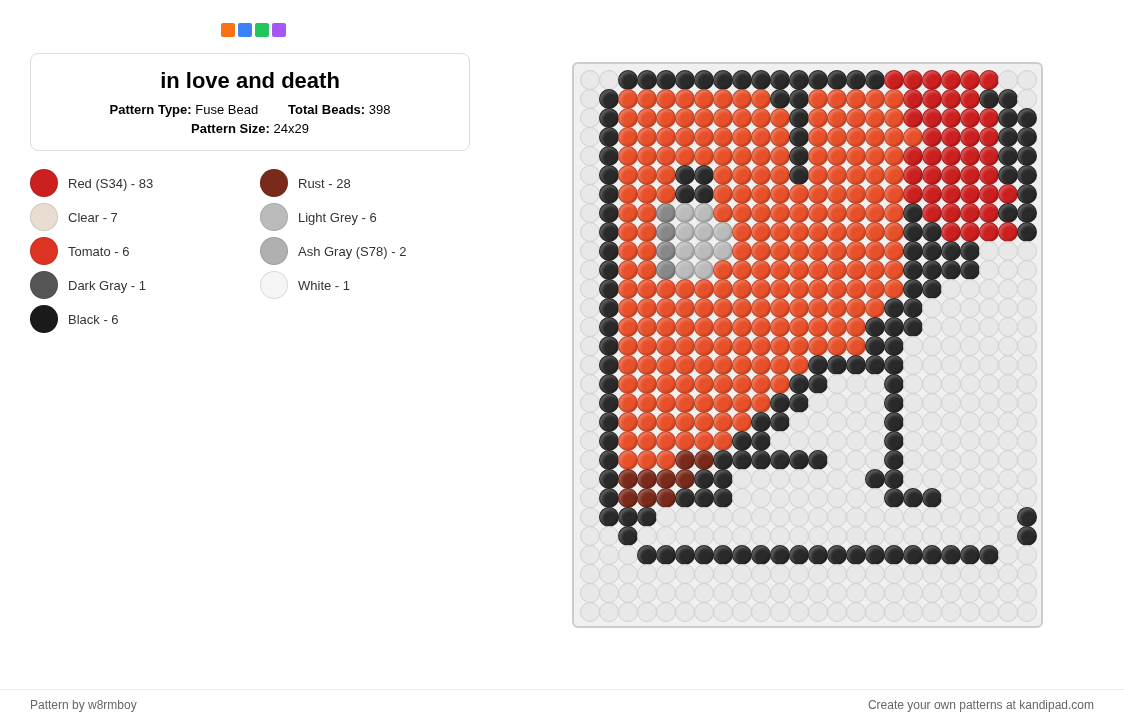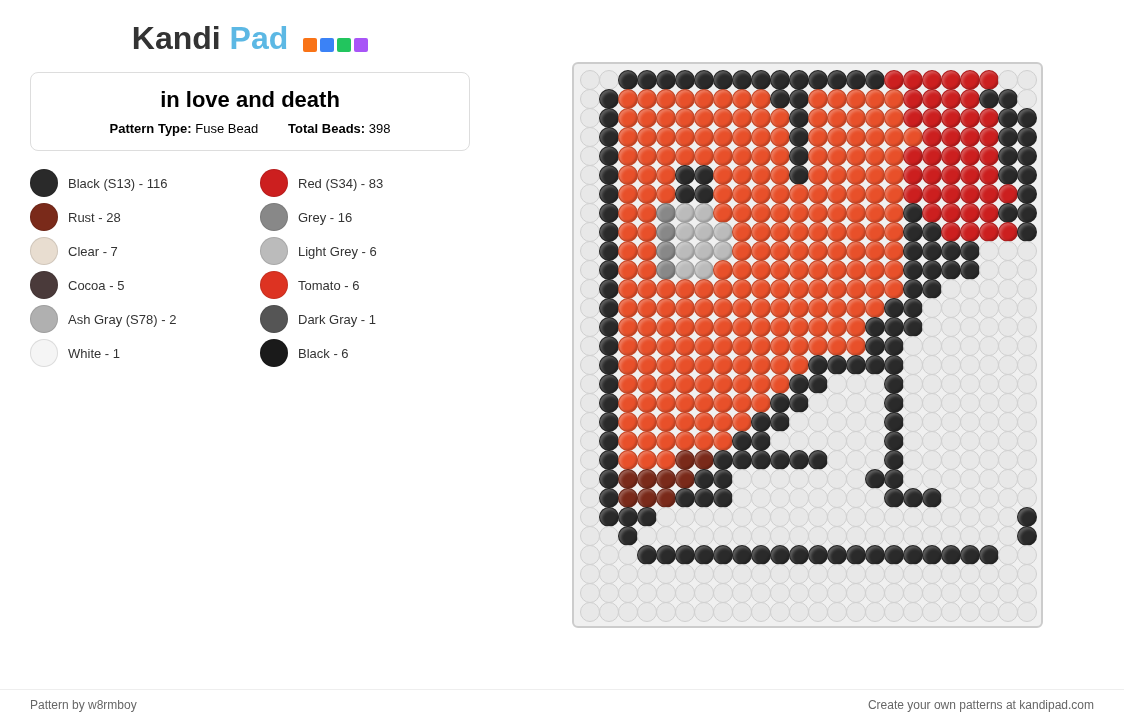--- a/index.html
+++ b/index.html
@@ -131,74 +131,62 @@
     .sq { width: 14px; height: 14px; border-radius: 2px; }
   </style>
 </head>
 <body>
 
 <div class="main-content">
 
   <div class="left-panel">
 
     <div class="logo-area">
-      <span class="logo-text">
-        <span class="logo-kandi">Kandi</span>
-        <span class="logo-pad">Pad</span>
-      </span>
       <span class="logo-shapes">
         <span class="sq logo-sq1"></span>
         <span class="sq logo-sq2"></span>
         <span class="sq logo-sq3"></span>
         <span class="sq logo-sq4"></span>
       </span>
     </div>
 
     <div class="title-box">
       <div class="pattern-title">in love and death</div>
       <div class="pattern-meta">
         <span>
           <b>Pattern Type:</b>
           <span>Fuse Bead</span>
         </span>
         <span>
           <b>Total Beads:</b>
           <span>398</span>
         </span>
       </div>
+      <div class="pattern-size-row">
+        <b>Pattern Size:</b>
+        <span>24x29</span>
+      </div>
     </div>
 
     <div class="bead-list" id="bead-list-container">
-        <div class="bead-item">
-          <div class="bead-swatch" style="background: rgb(42, 42, 42);"></div>
-          <span>Black (S13) - 116</span>
-        </div>
         <div class="bead-item">
           <div class="bead-swatch" style="background: rgb(204, 31, 31);"></div>
           <span>Red (S34) - 83</span>
         </div>
         <div class="bead-item">
           <div class="bead-swatch" style="background: rgb(122, 42, 26);"></div>
           <span>Rust - 28</span>
         </div>
         <div class="bead-item">
-          <div class="bead-swatch" style="background: rgb(136, 136, 136);"></div>
-          <span>Grey - 16</span>
-        </div>
-        <div class="bead-item">
           <div class="bead-swatch" style="background: rgb(232, 221, 208);"></div>
           <span>Clear - 7</span>
         </div>
         <div class="bead-item">
           <div class="bead-swatch" style="background: rgb(187, 187, 187);"></div>
           <span>Light Grey - 6</span>
-        </div>
-        <div class="bead-item">
-          <div class="bead-swatch" style="background: rgb(74, 58, 58);"></div>
-          <span>Cocoa - 5</span>
         </div>
         <div class="bead-item">
           <div class="bead-swatch" style="background: rgb(221, 51, 34);"></div>
           <span>Tomato - 6</span>
         </div>
         <div class="bead-item">
           <div class="bead-swatch" style="background: rgb(176, 176, 176);"></div>
           <span>Ash Gray (S78) - 2</span>
         </div>
         <div class="bead-item">

